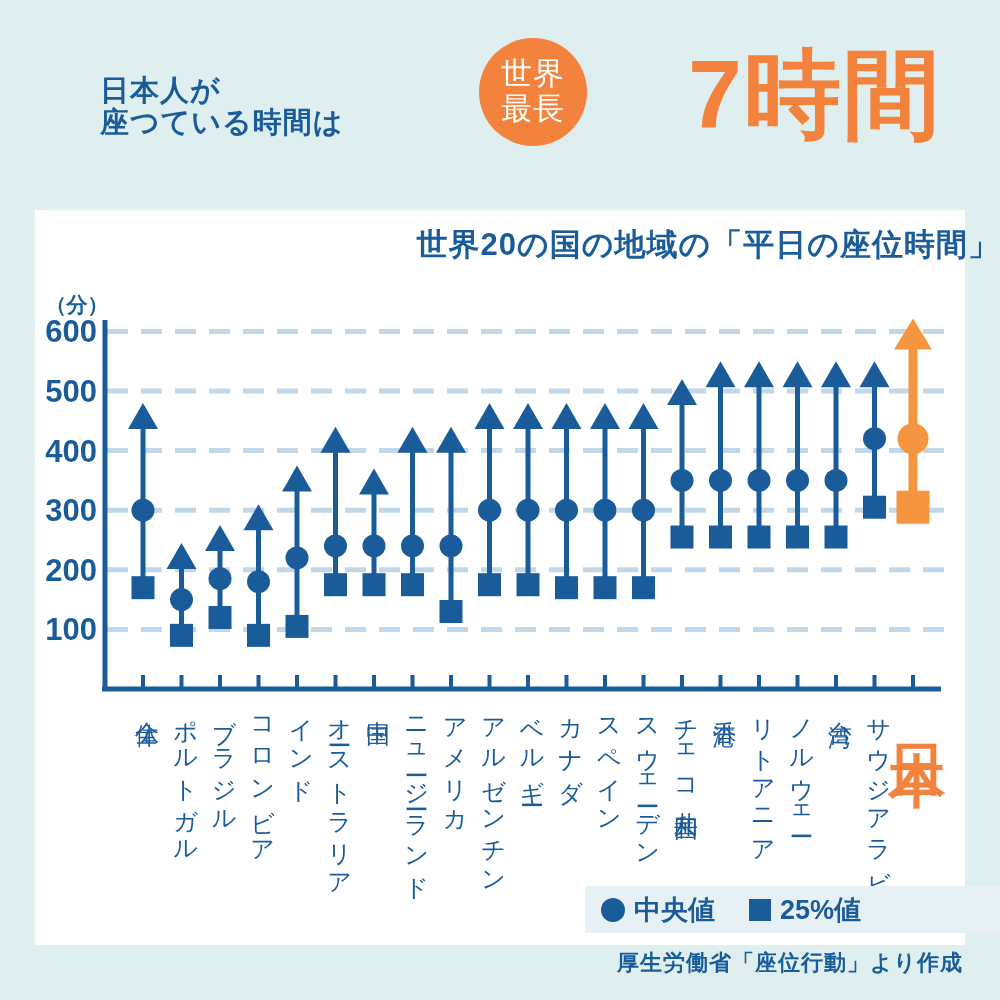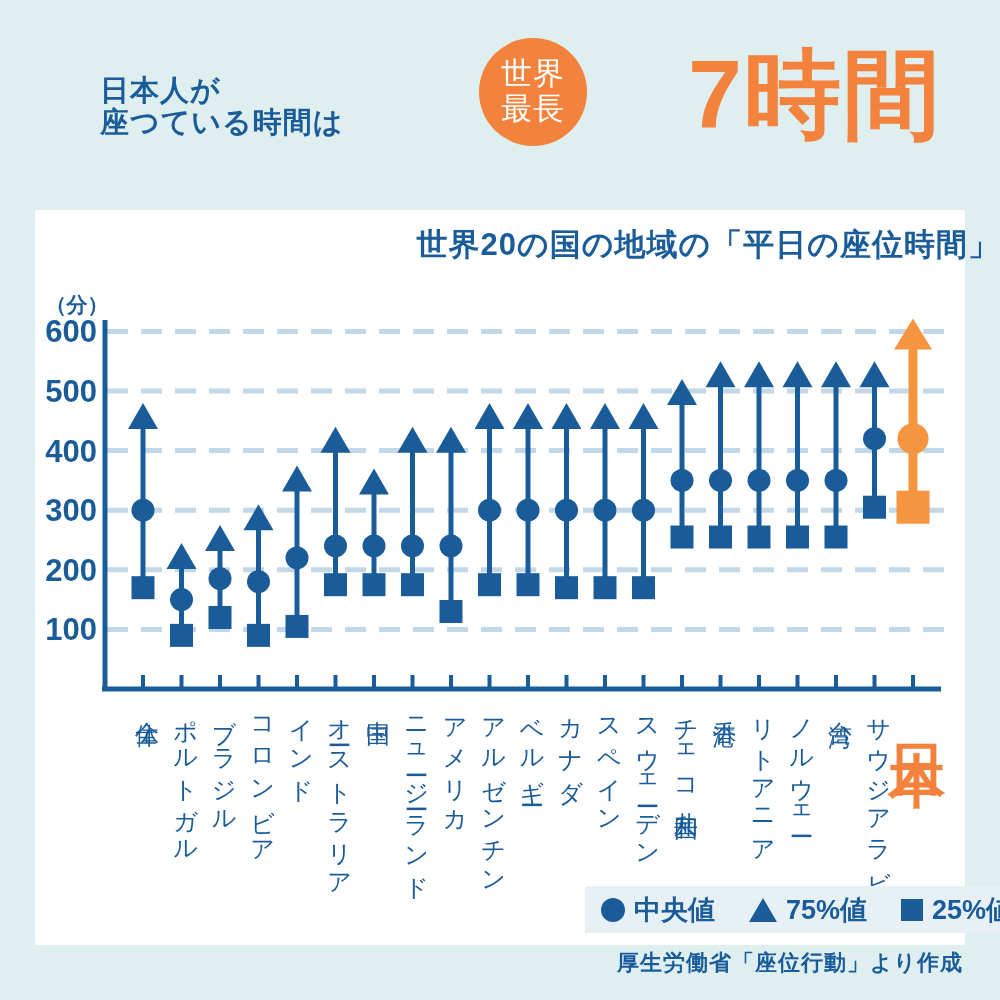--- a/index.html
+++ b/index.html
@@ -232,22 +232,18 @@
     <div class="vlabel" style="left: 858.5px;">サウジアラビア</div>
     <div class="vlabel jp" style="left: 882px;">日本</div>
   </div>
 
 <div class="legend">
   <div class="legend-item">
     <span class="lg-circle"></span>
     <span>中央値</span>
   </div>
   <div class="legend-item">
-    <span class="lg-tri"></span>
-    <span>75%値</span>
-  </div>
-  <div class="legend-item">
     <span class="lg-sq"></span>
     <span>25%値</span>
   </div>
 </div>
 
 <div class="source">厚生労働省「座位行動」より作成</div>
 
 </body></html>

